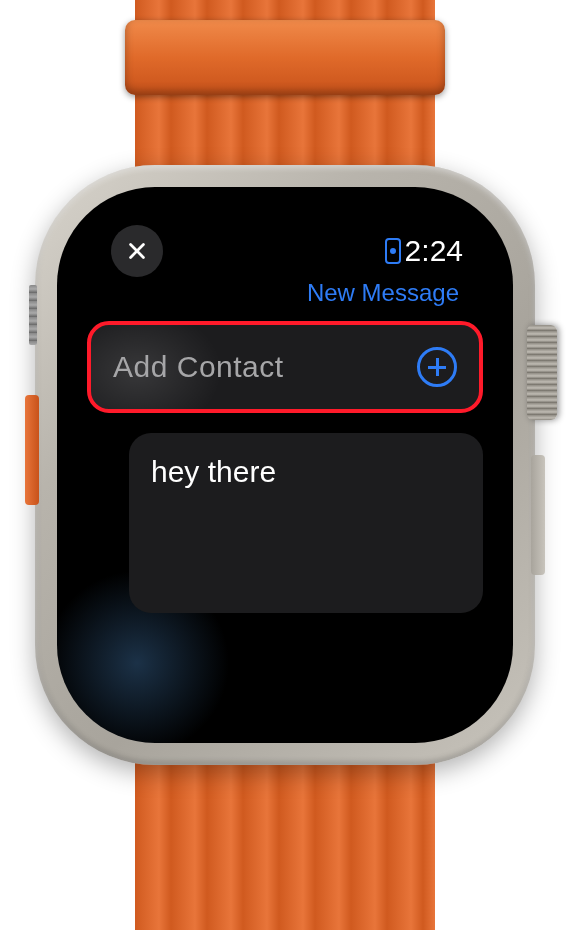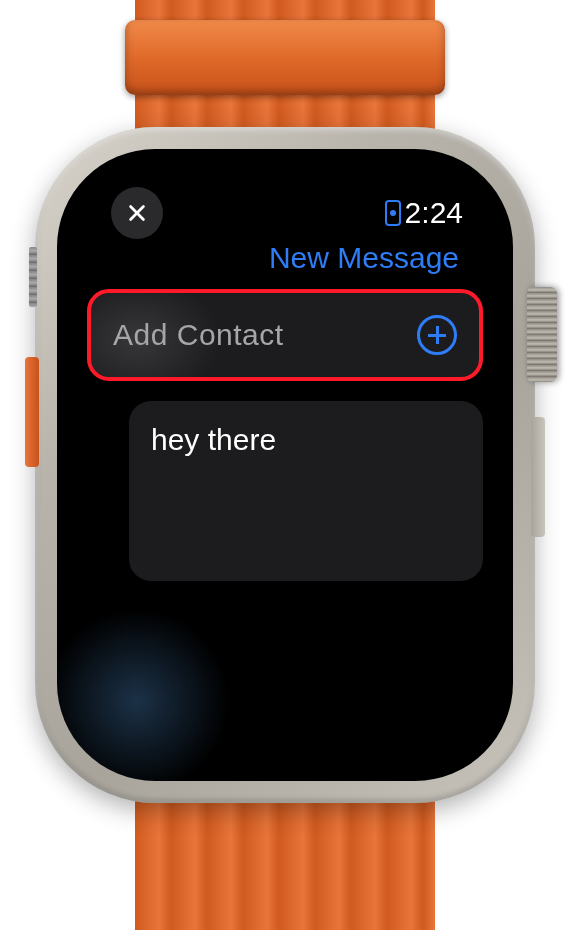--- a/index.html
+++ b/index.html
@@ -42,21 +42,21 @@
       box-shadow: inset 0 -4px 8px rgba(0,0,0,0.3), 0 2px 6px rgba(0,0,0,0.4);
     }
 
     
     .watch-case {
       position: absolute;
       left: 50%;
       top: 50%;
       transform: translate(-50%, -50%);
       width: 500px;
-      height: 676px;
+      height: 600px;
       background: linear-gradient(135deg, #d8d4cc 0%, #b8b4ac 30%, #a8a49c 60%, #c8c4bc 100%);
       border-radius: 120px;
       z-index: 3;
       box-shadow: 0 8px 24px rgba(0,0,0,0.3),
                   inset 0 2px 6px rgba(255,255,255,0.6),
                   inset 0 -2px 6px rgba(0,0,0,0.3);
     }
 
     
     .crown {
@@ -166,21 +166,21 @@
       border: 2px solid #2e7cf6;
       border-radius: 4px;
       position: relative;
       display:flex;align-items:center;justify-content:center;
     }
     .phone-icon::after{content:'';width:6px;height:6px;border-radius:50%;background:#2e7cf6;}
 
     .title {
       text-align: right;
       color: #2e7cf6;
-      font-size: 30px;
+      font-size: 24px;
       font-weight: 500;
       padding: 2px 26px 14px 0;
     }
 
     .card {
       background: #1c1c1e;
       border-radius: 22px;
       padding: 22px 22px;
       margin: 0 2px;
       position: relative;

